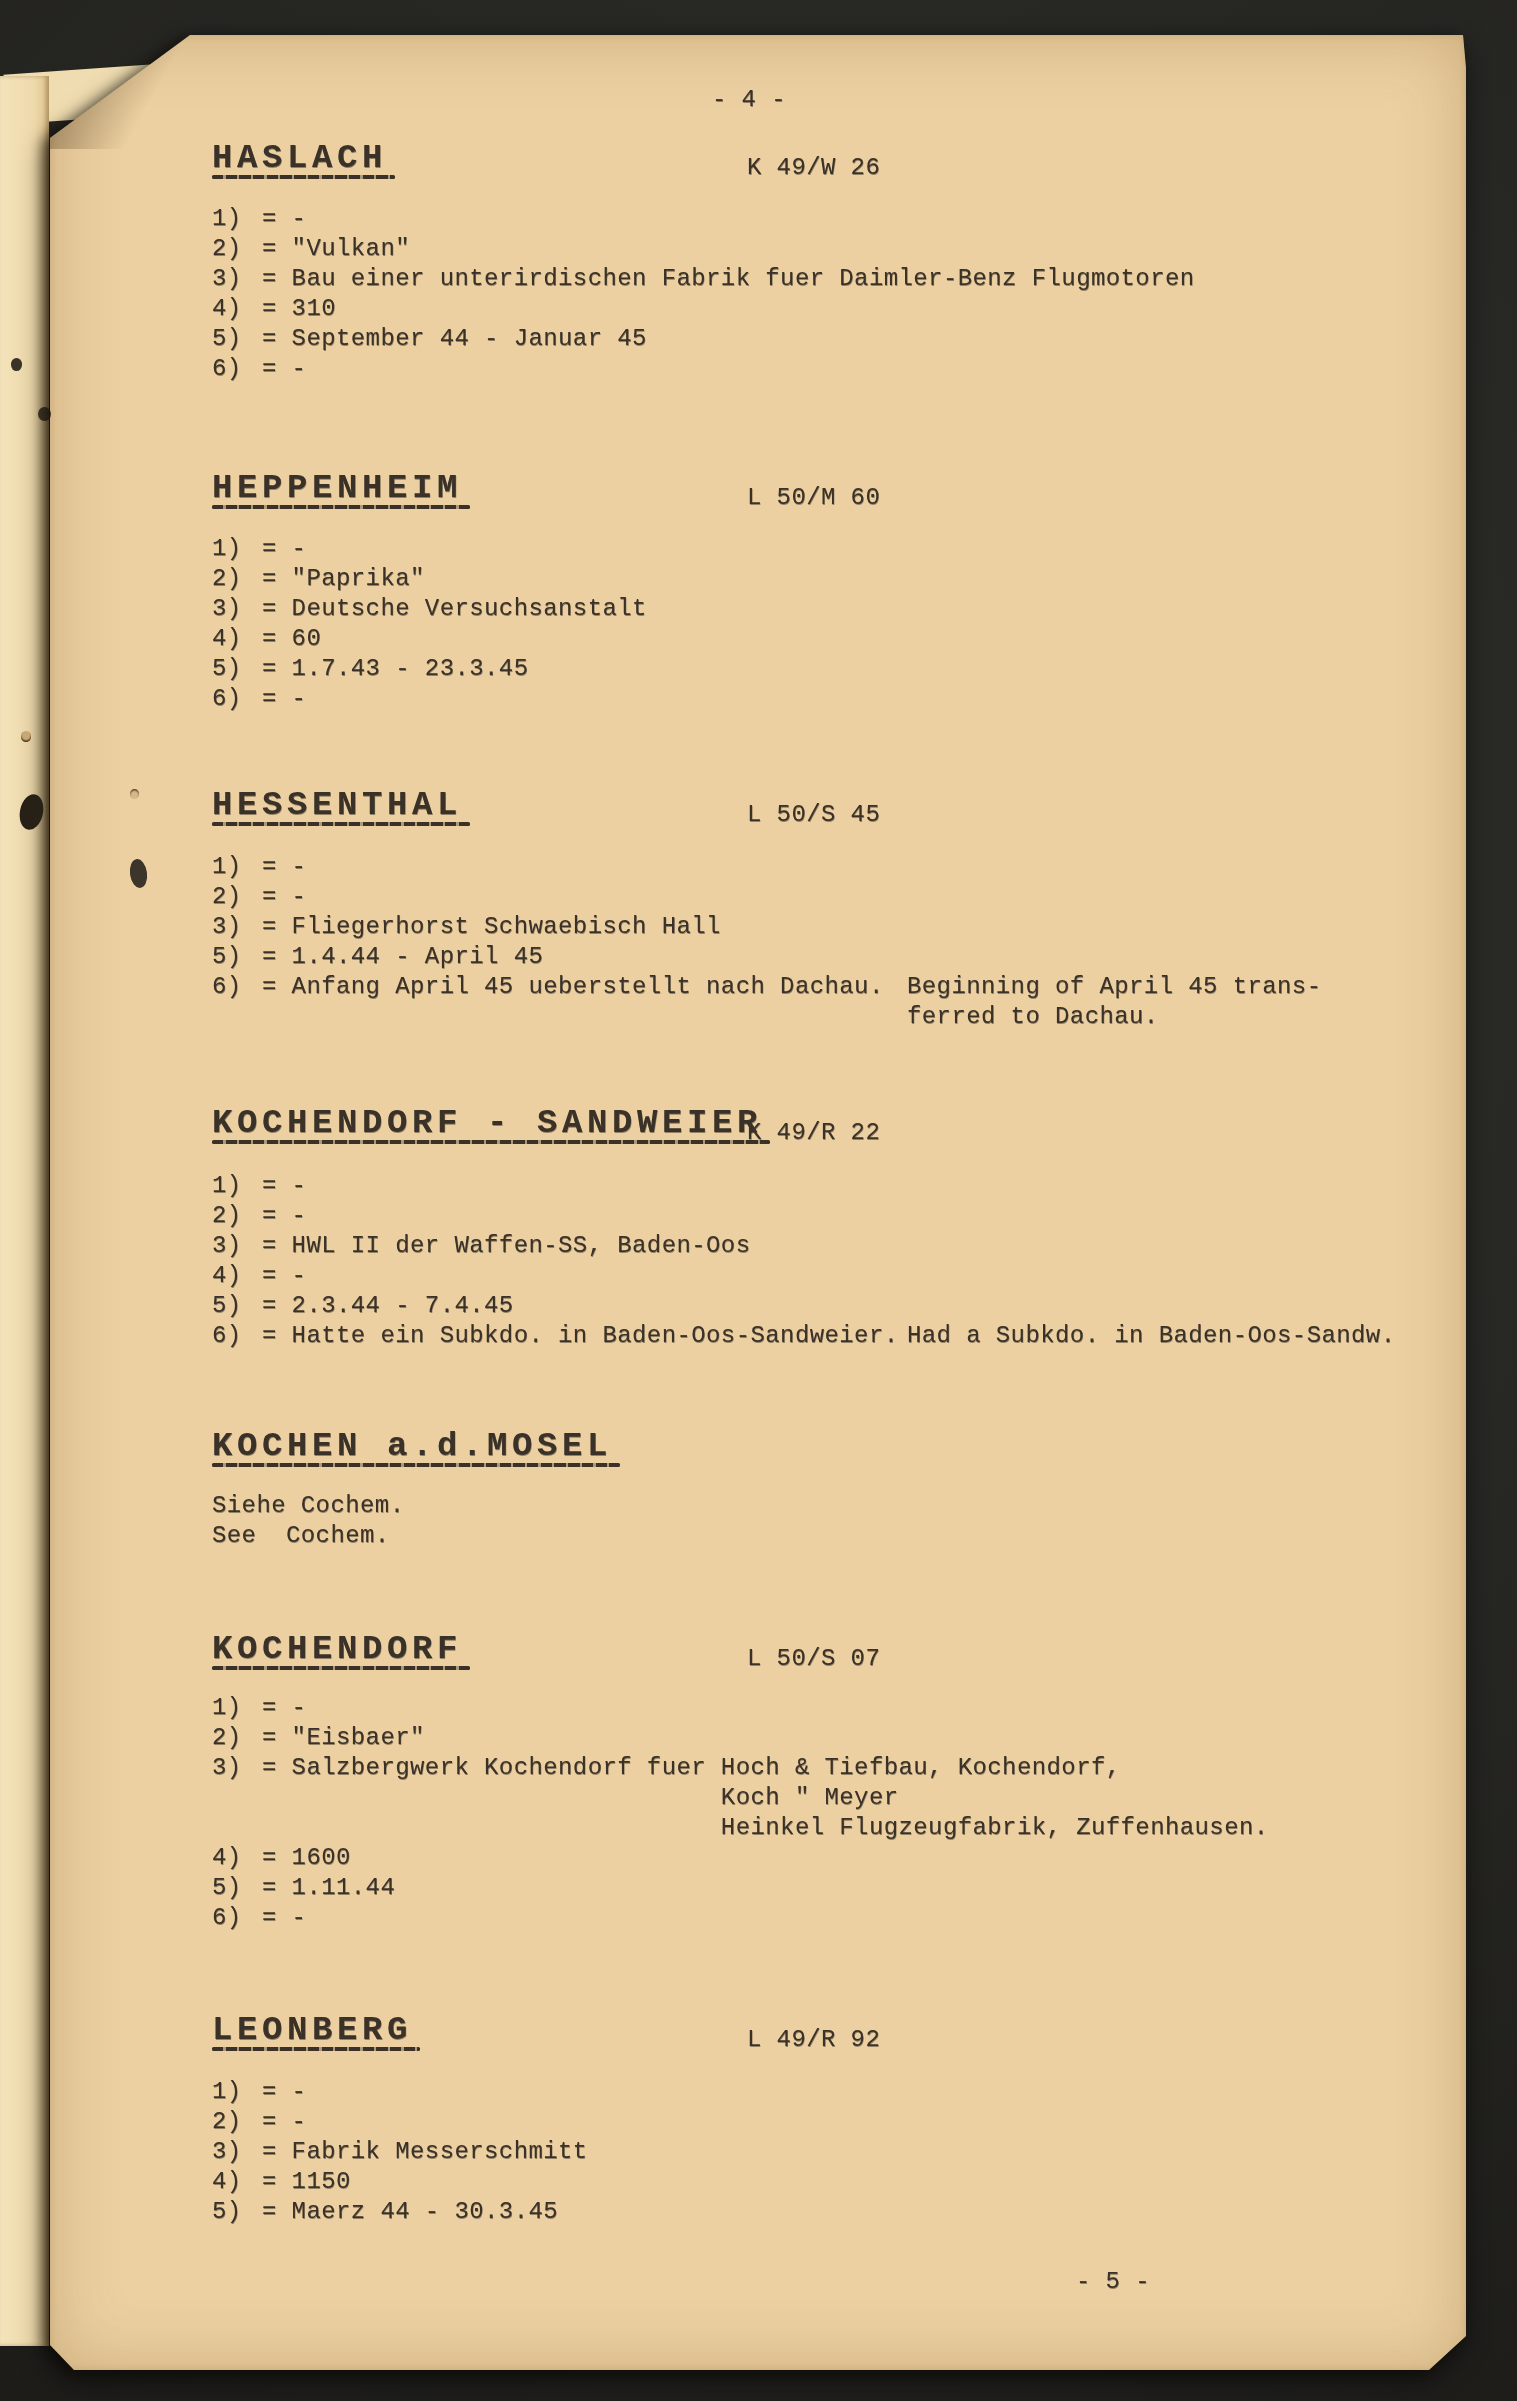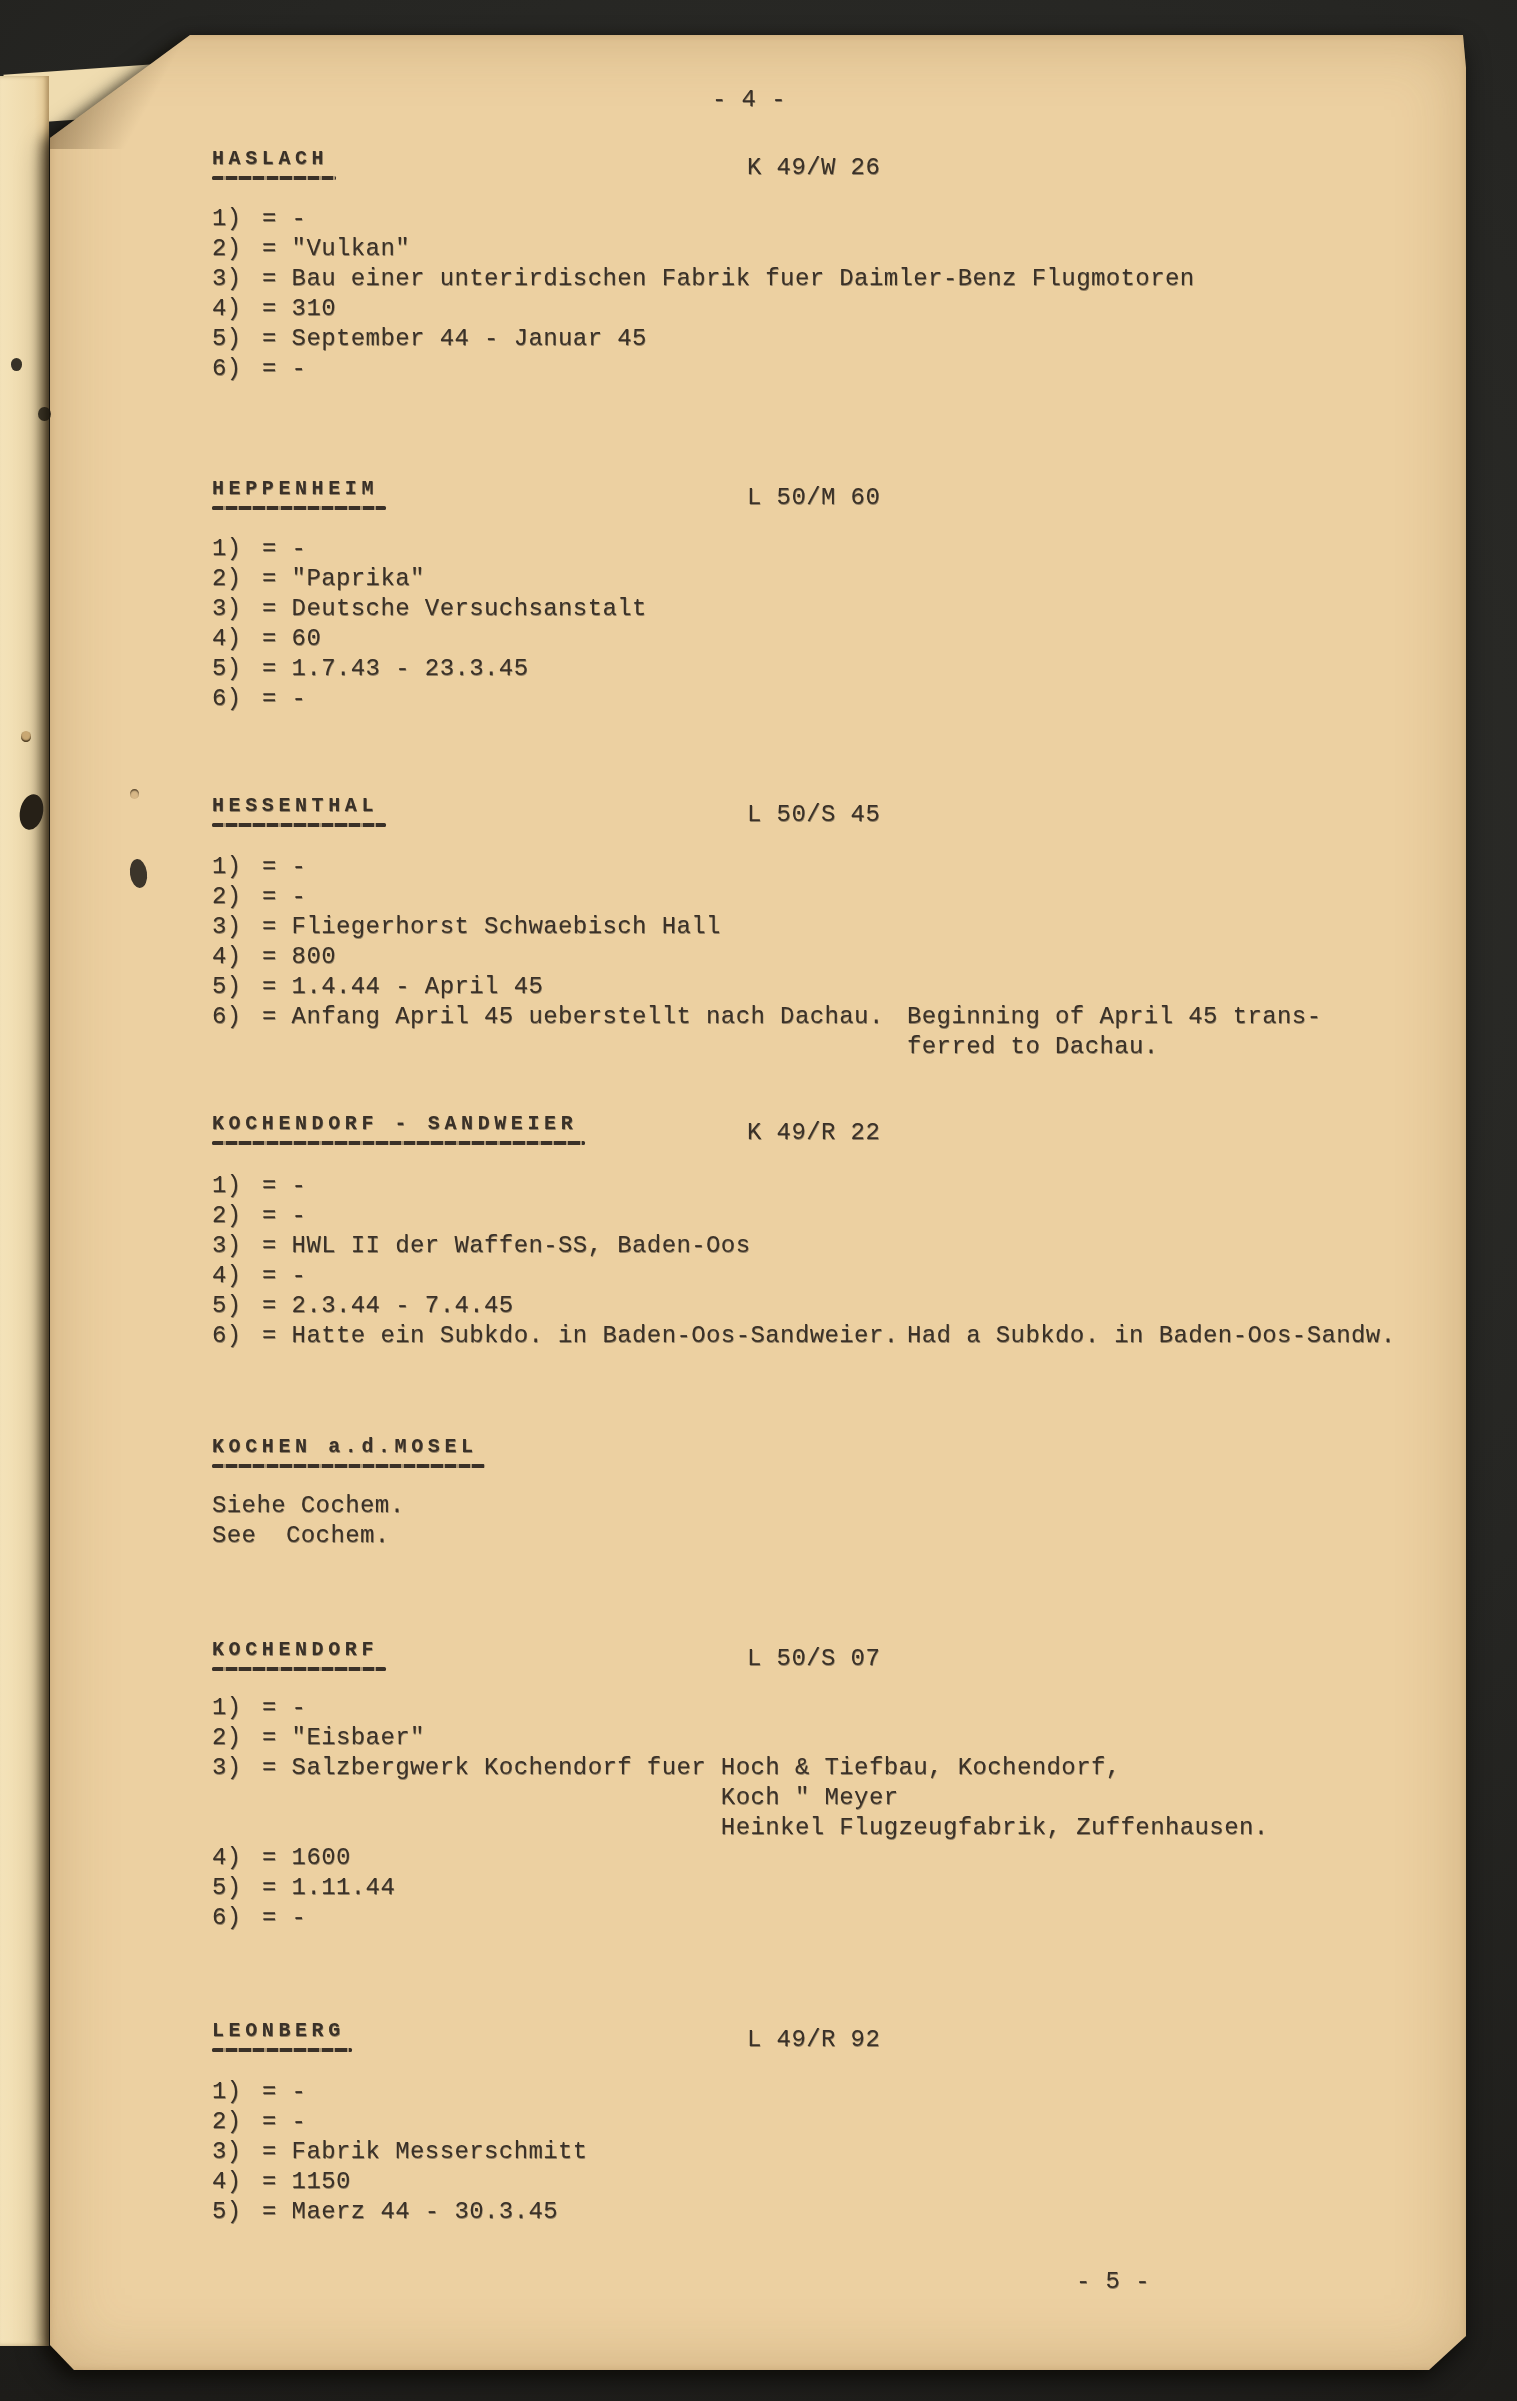--- a/index.html
+++ b/index.html
@@ -40,21 +40,21 @@
     background: linear-gradient(119deg, rgba(58,37,12,0.50) 0%, rgba(58,37,12,0.22) 38%, rgba(58,37,12,0) 62%);
     clip-path: polygon(0px 100px, 141px 0px, 159px 114px, 0px 114px);
   }
   
   .tw { font-size:24px; line-height:30px; letter-spacing:0.4px;
         text-shadow: 0.5px 0.5px 0.5px rgba(58,49,40,0.5); }
   .pageno { position:absolute; }
   .section { position:absolute; left:0; width:100%; }
   .sec-head { position:absolute; left:162px; right:30px; }
   .sec-name {
-    display:inline-block; font-size:20px; font-weight:700; letter-spacing:4.6px;
+    display:inline-block; font-size:34px; font-weight:700; letter-spacing:4.6px;
     padding-bottom:2.3px; position:relative;
   }
   .sec-name::after {
     content:""; display:block; height:3.8px; margin-top:2.3px; margin-right:-7.6px;
     background-image: repeating-linear-gradient(90deg, #3a3128 0px 11.4px, rgba(58,49,40,0.35) 11.4px 13.7px);
     border-radius:1.5px;
   }
   .sec-grid { position:absolute; left:535px; top:10px; font-weight:400; }
   .items { position:absolute; left:162px; right:15px; }
   .row { position:relative; min-height:30px; }
@@ -123,21 +123,20 @@
 
     <div class="section" style="top:755px;">
       <div class="sec-head tw">
         <span class="sec-name">HESSENTHAL</span>
         <span class="sec-grid">L 50/S 45</span>
       </div>
       <div class="items tw" style="top:62px;">
         <div class="row"><span class="num">1)</span><span class="val">= -</span></div>
         <div class="row"><span class="num">2)</span><span class="val">= -</span></div>
         <div class="row"><span class="num">3)</span><span class="val">= Fliegerhorst Schwaebisch Hall</span></div>
-        <div class="row"><span class="num">4)</span><span class="val">= 800</span></div>
         <div class="row"><span class="num">5)</span><span class="val">= 1.4.44 - April 45</span></div>
         <div class="row"><span class="num">6)</span><span class="val">= Anfang April 45 ueberstellt nach Dachau.</span><span class="en">Beginning of April 45 trans-
 ferred to Dachau.</span></div>
       </div>
     </div>
 
     <div class="section" style="top:1073px;">
       <div class="sec-head tw">
         <span class="sec-name">KOCHENDORF - SANDWEIER</span>
         <span class="sec-grid">K 49/R 22</span>

